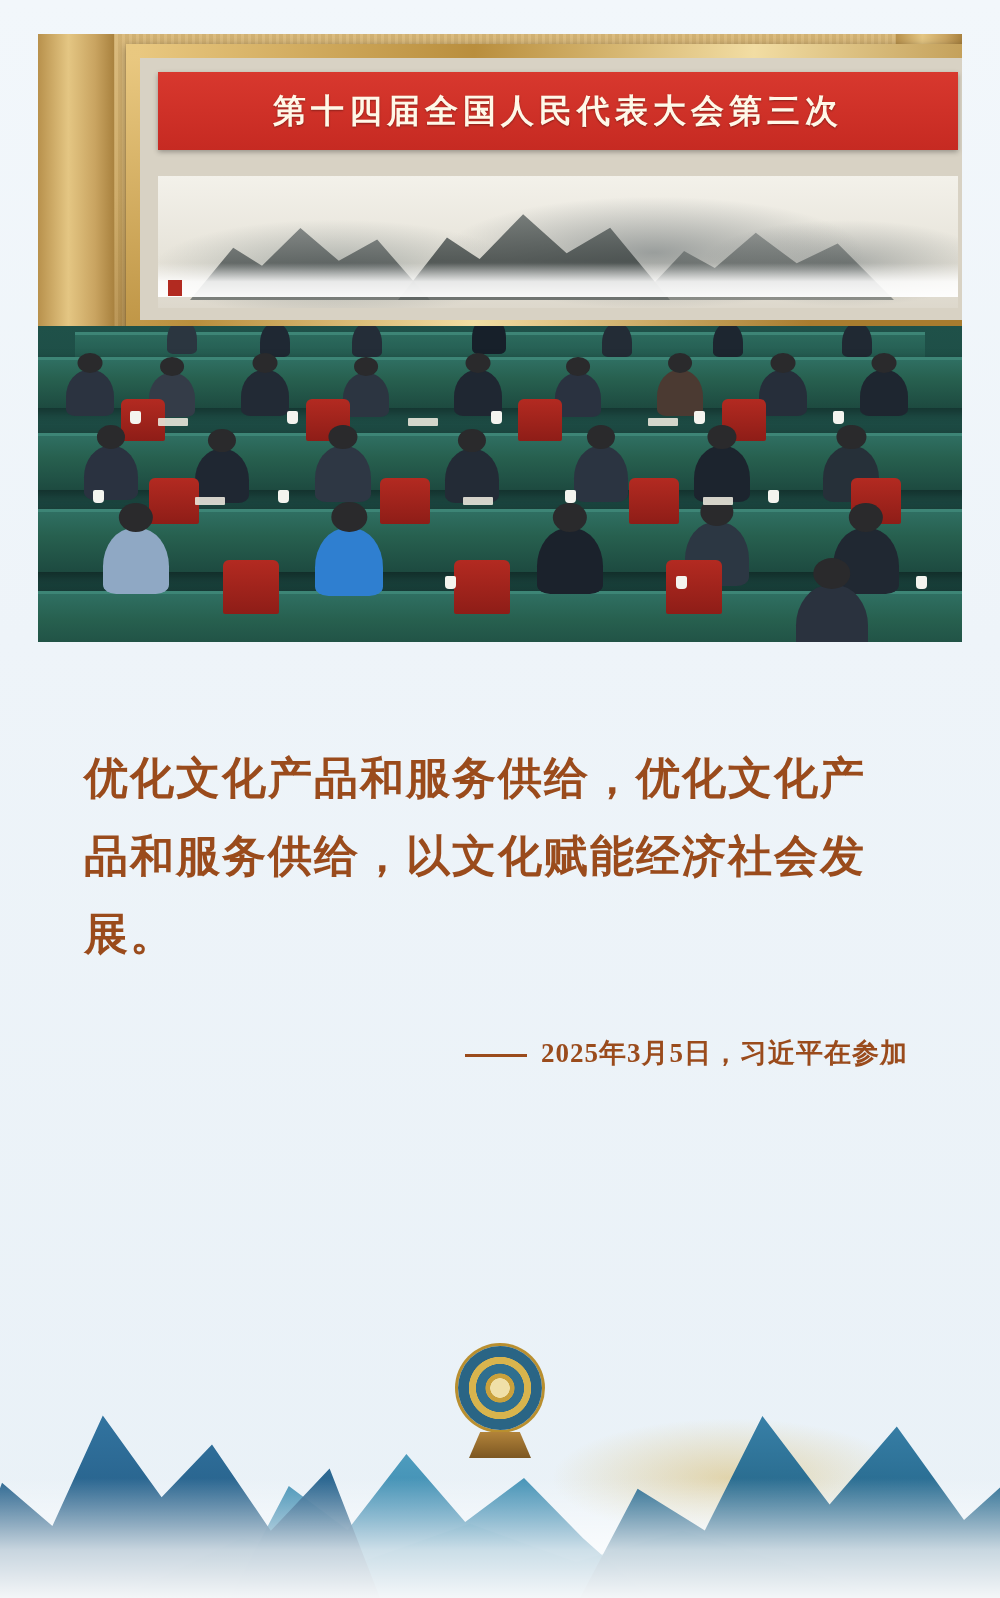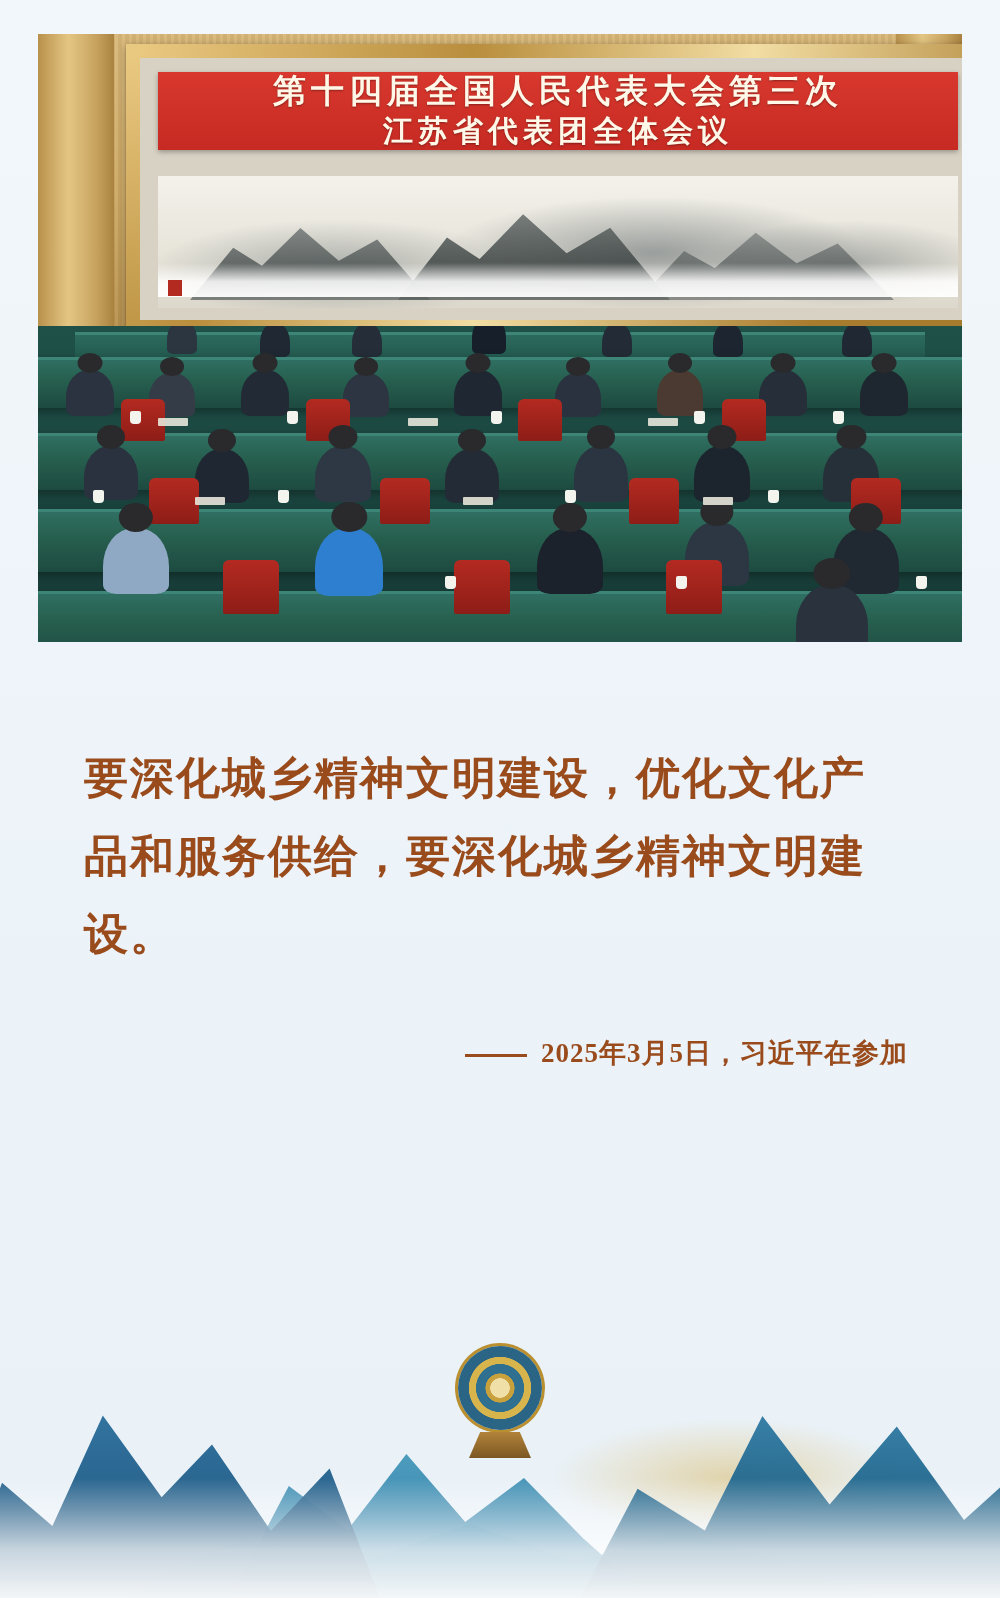--- a/index.html
+++ b/index.html
@@ -307,21 +307,20 @@
 
 <div class="photo-wrap">
   <div class="photo">
     <div class="wall"></div>
     <div class="wall-col left"></div>
     <div class="wall-col right"></div>
 
     <div class="frame">
       <div class="banner">
         <div class="line l1">第十四届全国人民代表大会第三次</div>
-        <div class="line l2">江苏省代表团全体会议</div>
       </div>
       <div class="painting">
         <div class="peak p1"></div>
         <div class="peak p2"></div>
         <div class="peak p3"></div>
         <div class="mist"></div>
         <div class="seal"></div>
       </div>
     </div>
 
@@ -396,21 +395,21 @@
       <div class="paper" style="left:13%; top:29%;"></div>
       <div class="paper" style="left:40%; top:29%;"></div>
       <div class="paper" style="left:66%; top:29%;"></div>
       <div class="paper" style="left:17%; top:54%;"></div>
       <div class="paper" style="left:46%; top:54%;"></div>
       <div class="paper" style="left:72%; top:54%;"></div>
     </div>
   </div>
 </div>
 
-<div class="quote">要深化城乡精神文明建设，优化文化产品和服务供给，要深化城乡精神文明建设。</div>
+<div class="quote">优化文化产品和服务供给，优化文化产品和服务供给，以文化赋能经济社会发展。</div>
 
 <div class="attrib">
   <div>
     <span class="dash"></span><span>2025年3月5日，习近平在参加</span>
   </div>
 </div>
 
 <div class="footer">
   <div class="gold-haze"></div>
   <div class="f-mount m4"></div>

